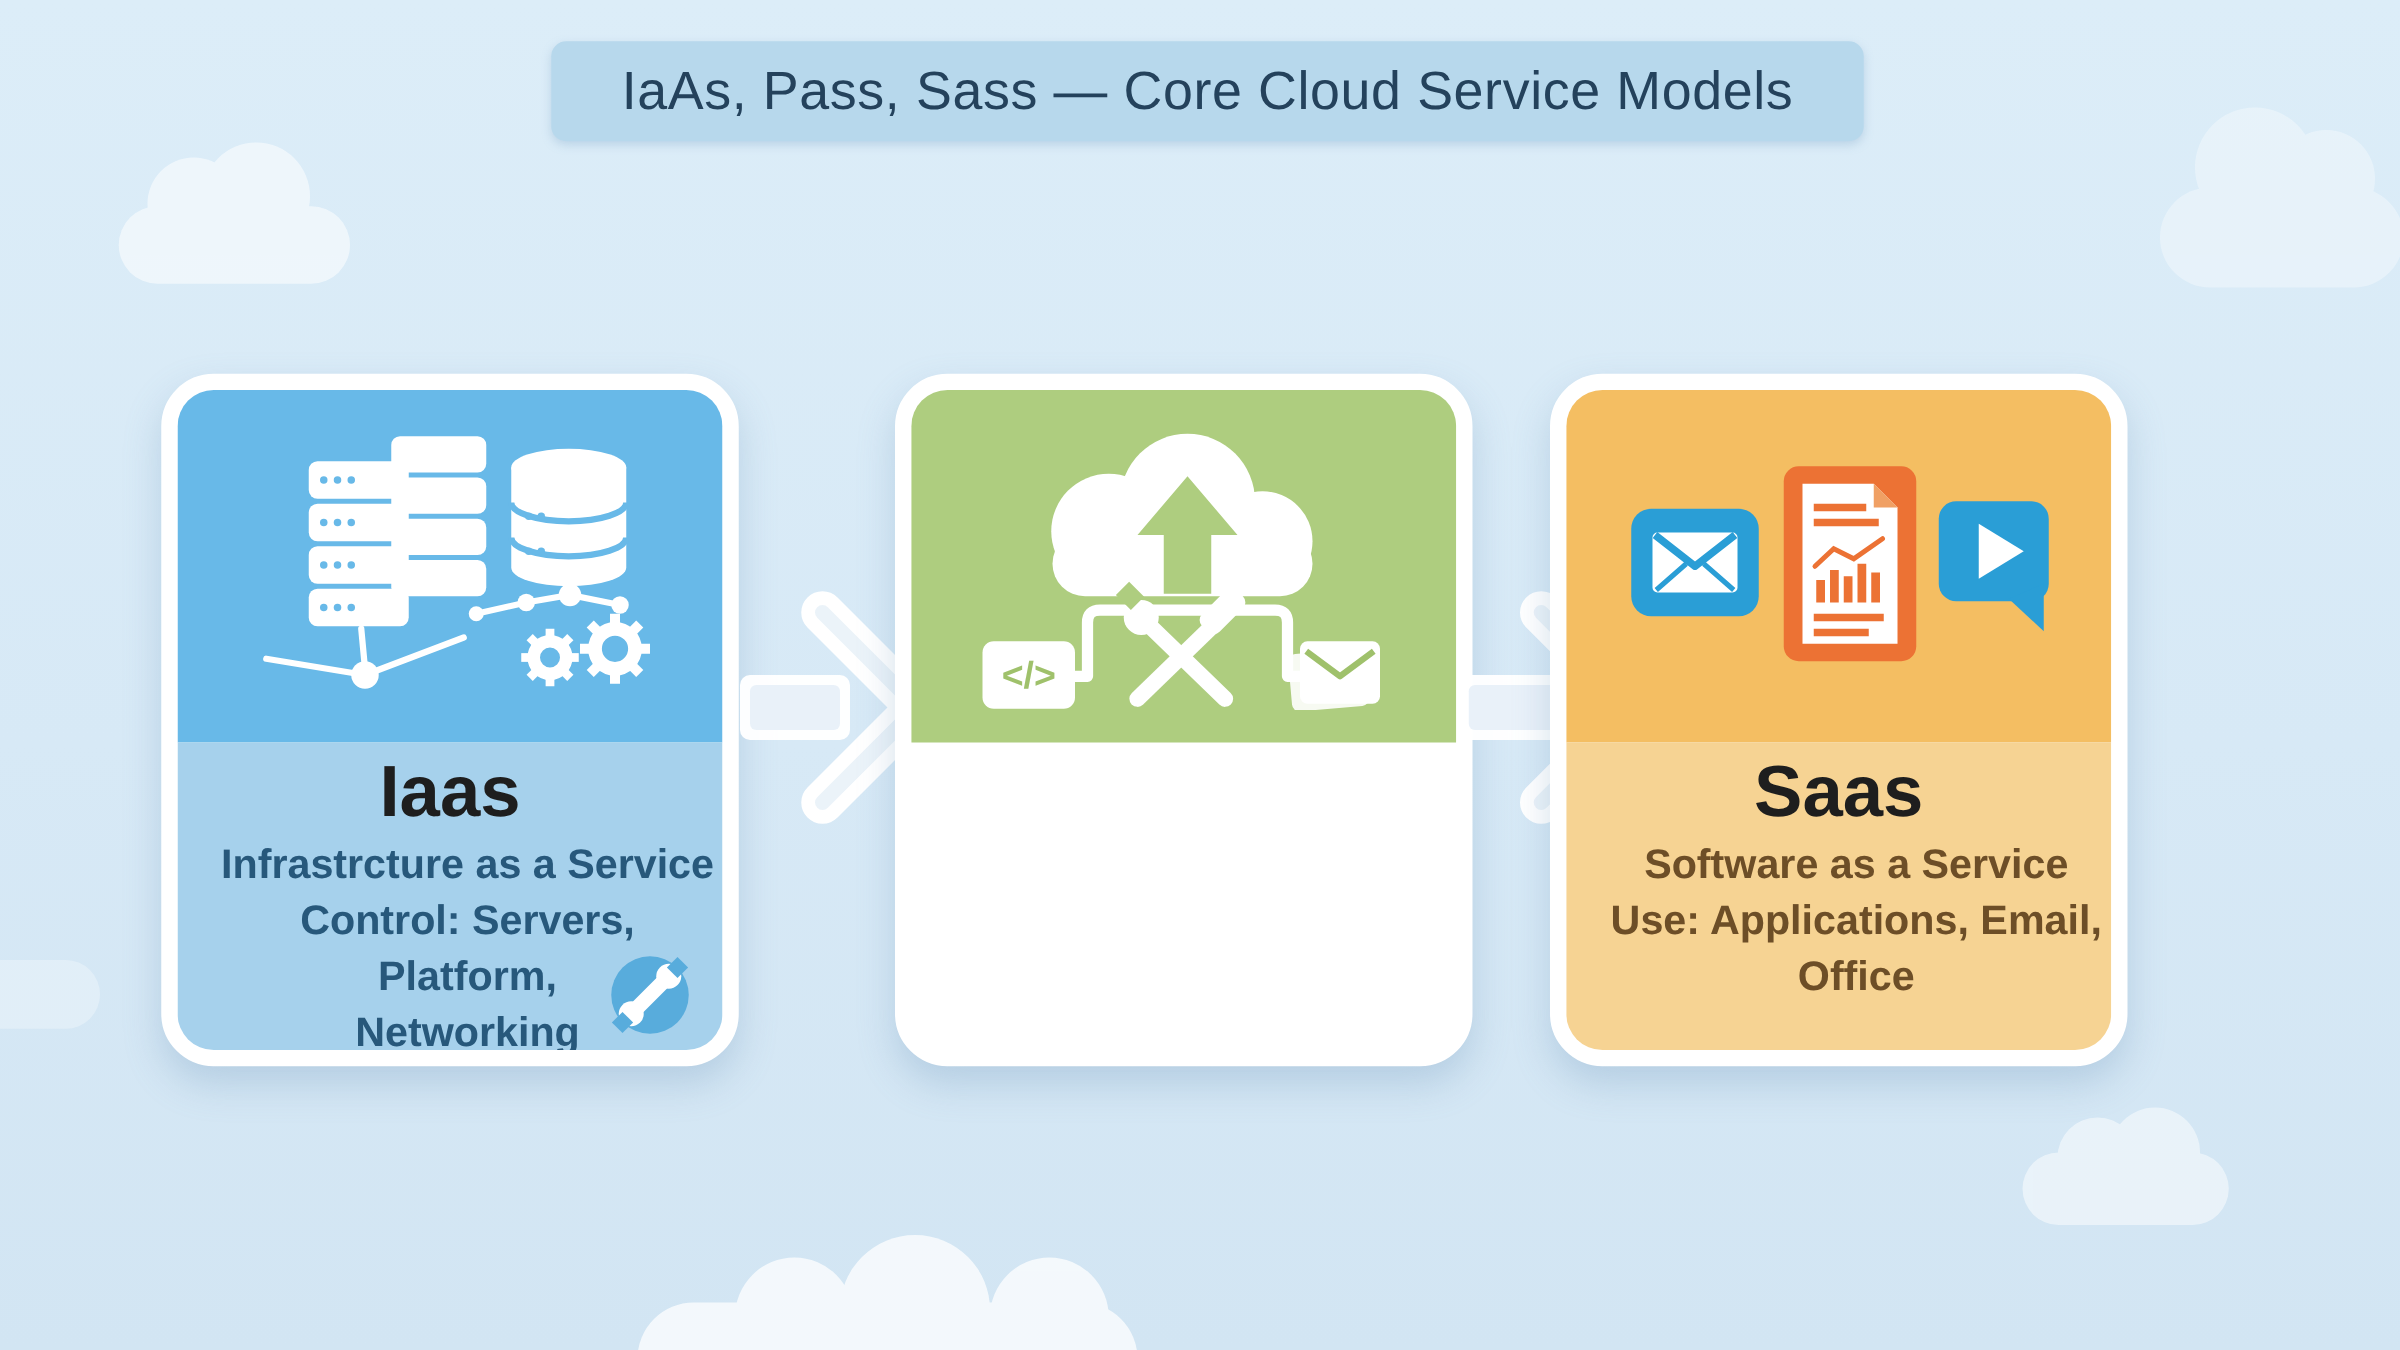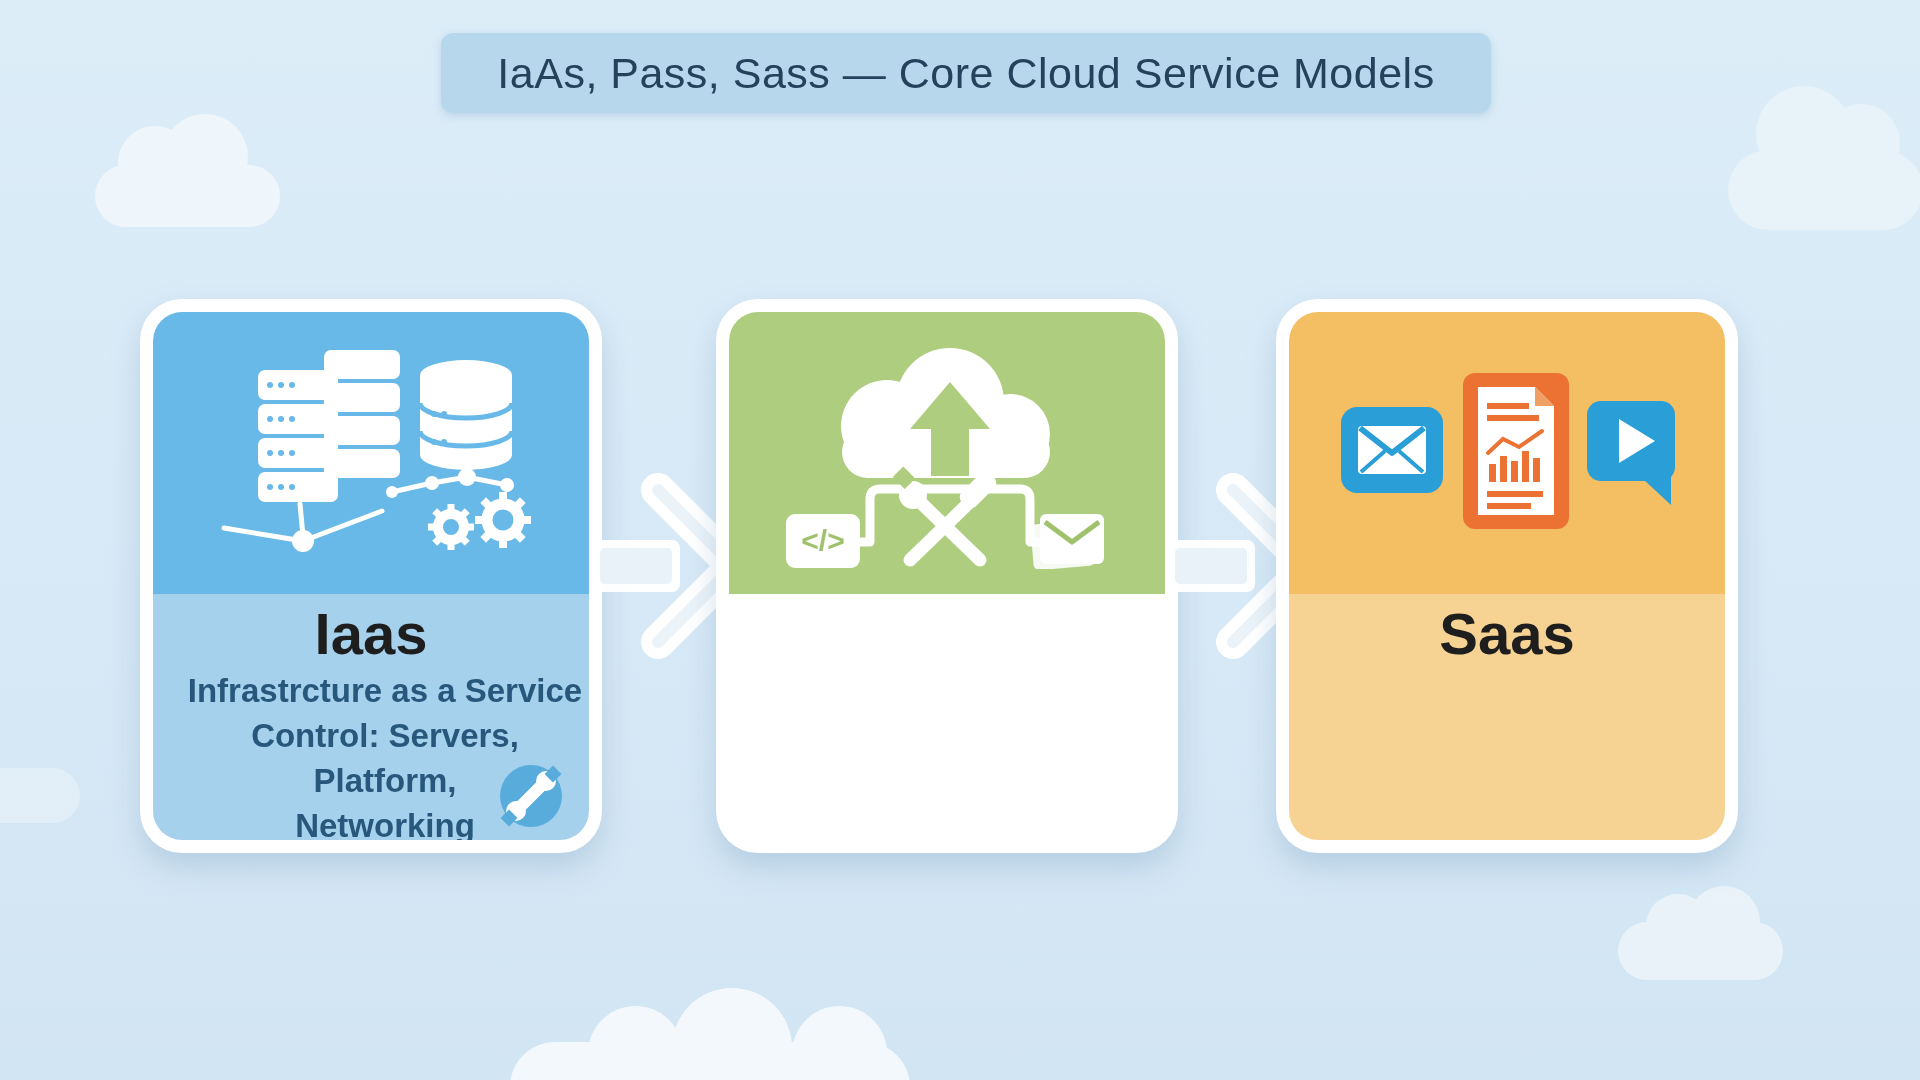--- a/index.html
+++ b/index.html
@@ -26,21 +26,21 @@
     position:absolute;top:299px;width:462px;height:554px;
     border:13px solid #ffffff;border-radius:42px;box-sizing:border-box;
     overflow:hidden;background:#fff;
     box-shadow:0 14px 30px rgba(110,150,185,.30);
   }
   .card .top{height:53.5%;display:flex;align-items:center;justify-content:center;}
   .card .bottom{height:46.5%;text-align:center;position:relative;padding-top:6px;box-sizing:border-box;}
   .card h2{margin:4px 0 4px;font-size:58px;line-height:1.05;font-weight:bold;color:#1e1e1e;}
   .card .sub{font-size:33px;font-weight:bold;line-height:1.36;padding-left:28px;}
   .card .sub div{margin:0;}
-  .iaas{left:140px;}  .paas{left:716px;}  .saas{left:1276px;}
+  .iaas{left:129px;}  .paas{left:716px;}  .saas{left:1240px;}
   .iaas .top{background:#68b9e8;} .iaas .bottom{background:#a6d1ec;} .iaas .sub{color:#27587b;}
   .paas .top{background:#aecd7f;} .paas .bottom{background:#c6db9f;} .paas .sub{color:#3a6a31;}
   .saas .top{background:#f4be62;} .saas .bottom{background:#f6d393;} .saas .sub{color:#6d4e27;}
 
   .badge{position:absolute;right:26px;bottom:12px;width:64px;height:64px;}
 
   
   .arrow{position:absolute;top:468px;width:175px;height:195px;}
   .arrow.a1{left:586px;} .arrow.a2{left:1161px;}
 </style>
@@ -278,14 +278,19 @@
       <g>
         <rect x="250" y="40" width="88" height="80" rx="14" fill="#2a9ed6"></rect>
         <polygon points="306,118 334,144 334,106" fill="#2a9ed6"></polygon>
         <polygon points="282,58 282,102 318,80" fill="#ffffff"></polygon>
       </g>
     </svg>
     </span>
   </div>
   <div class="bottom">
     <h2>Saas</h2>
+    <div class="sub">
+      <div>Software as a Service</div>
+      <div>Use: Applications, Email,</div>
+      <div>Office</div>
+    </div>
   </div>
 </div>
 
 </body></html>

